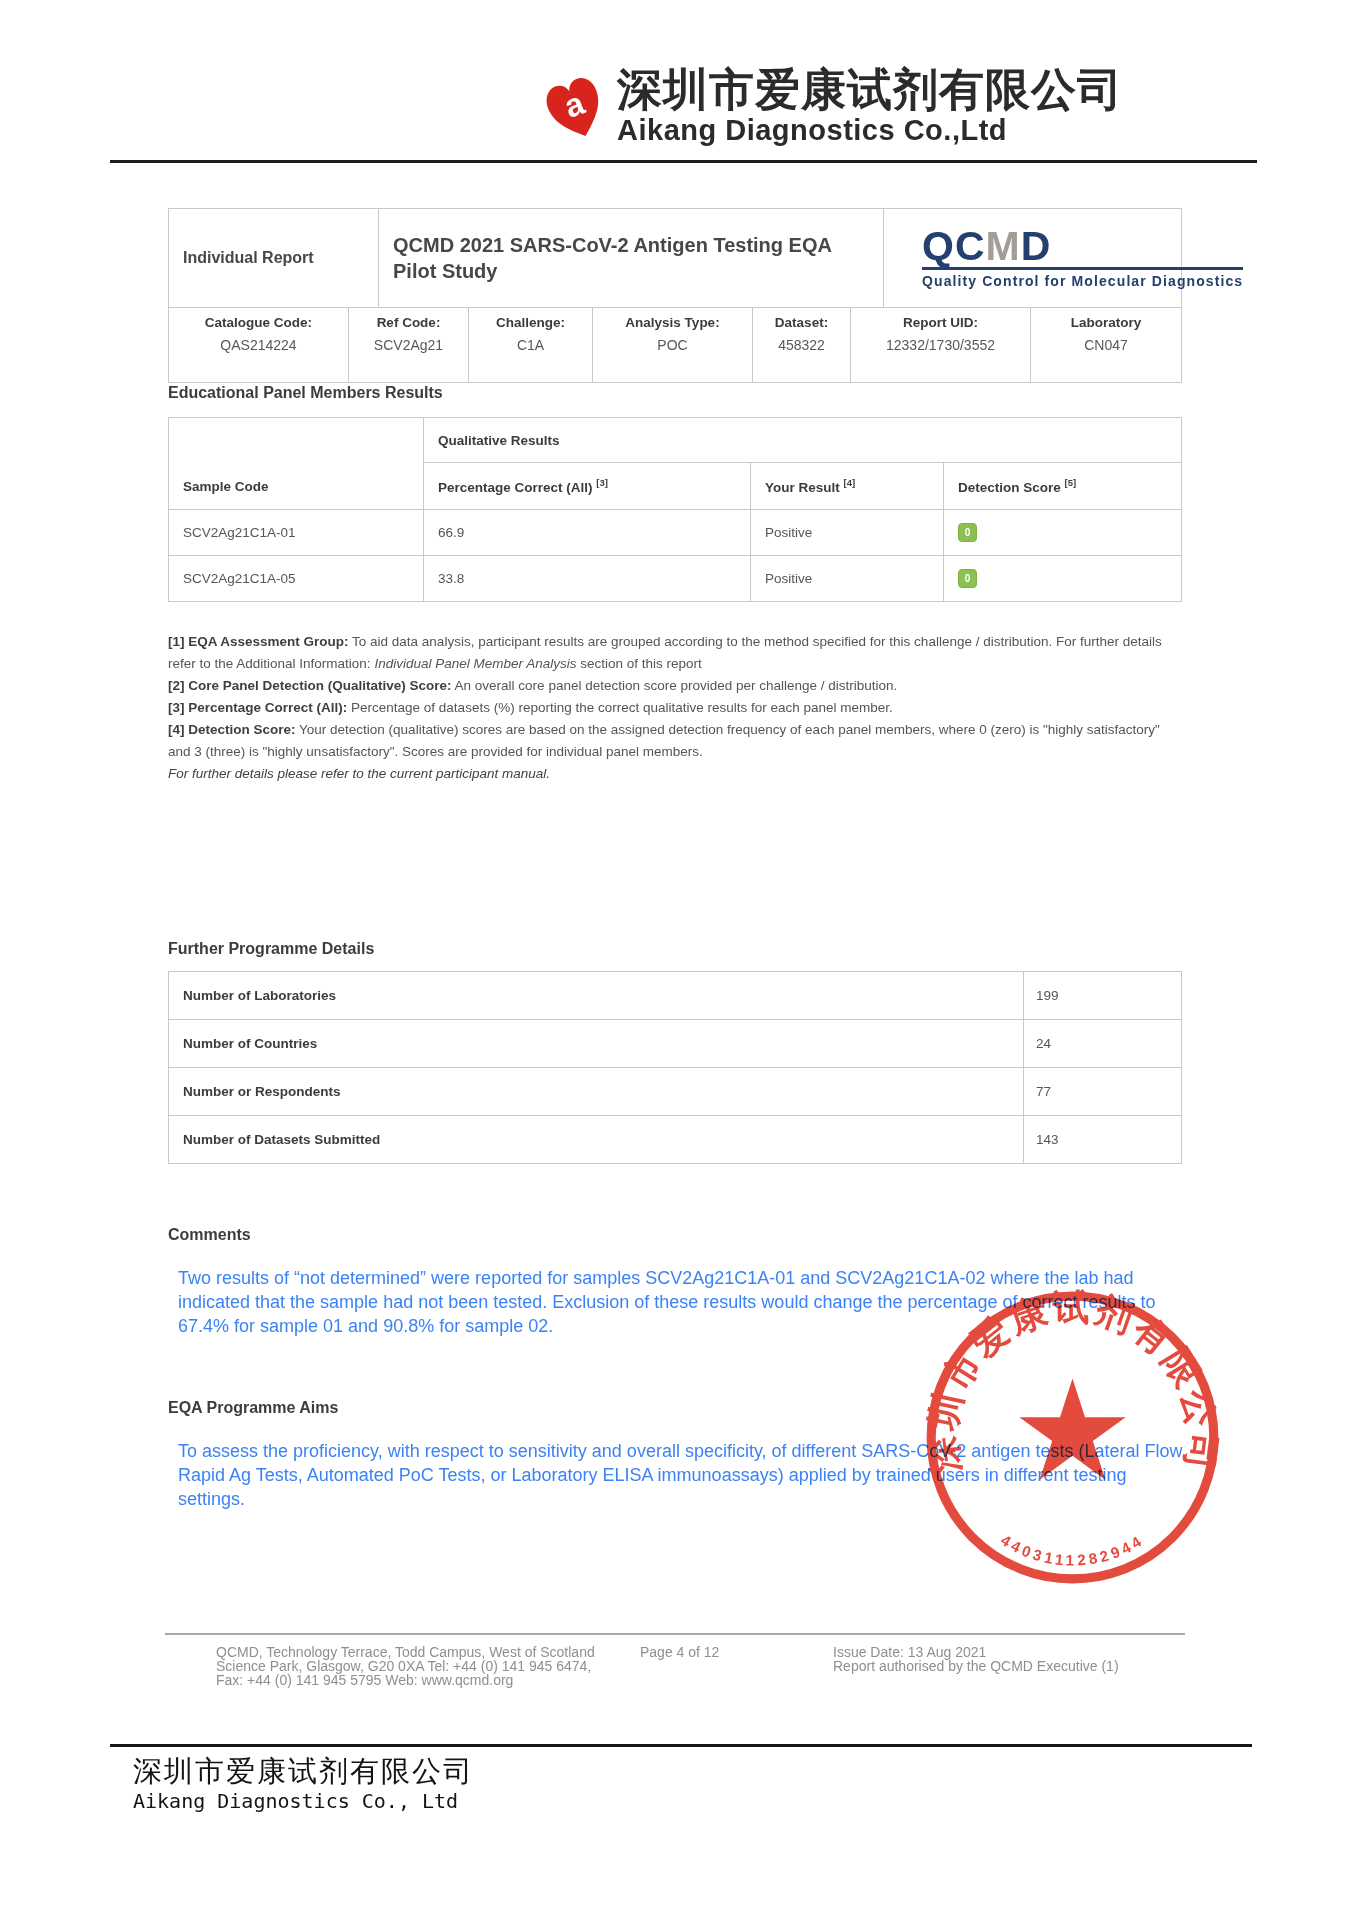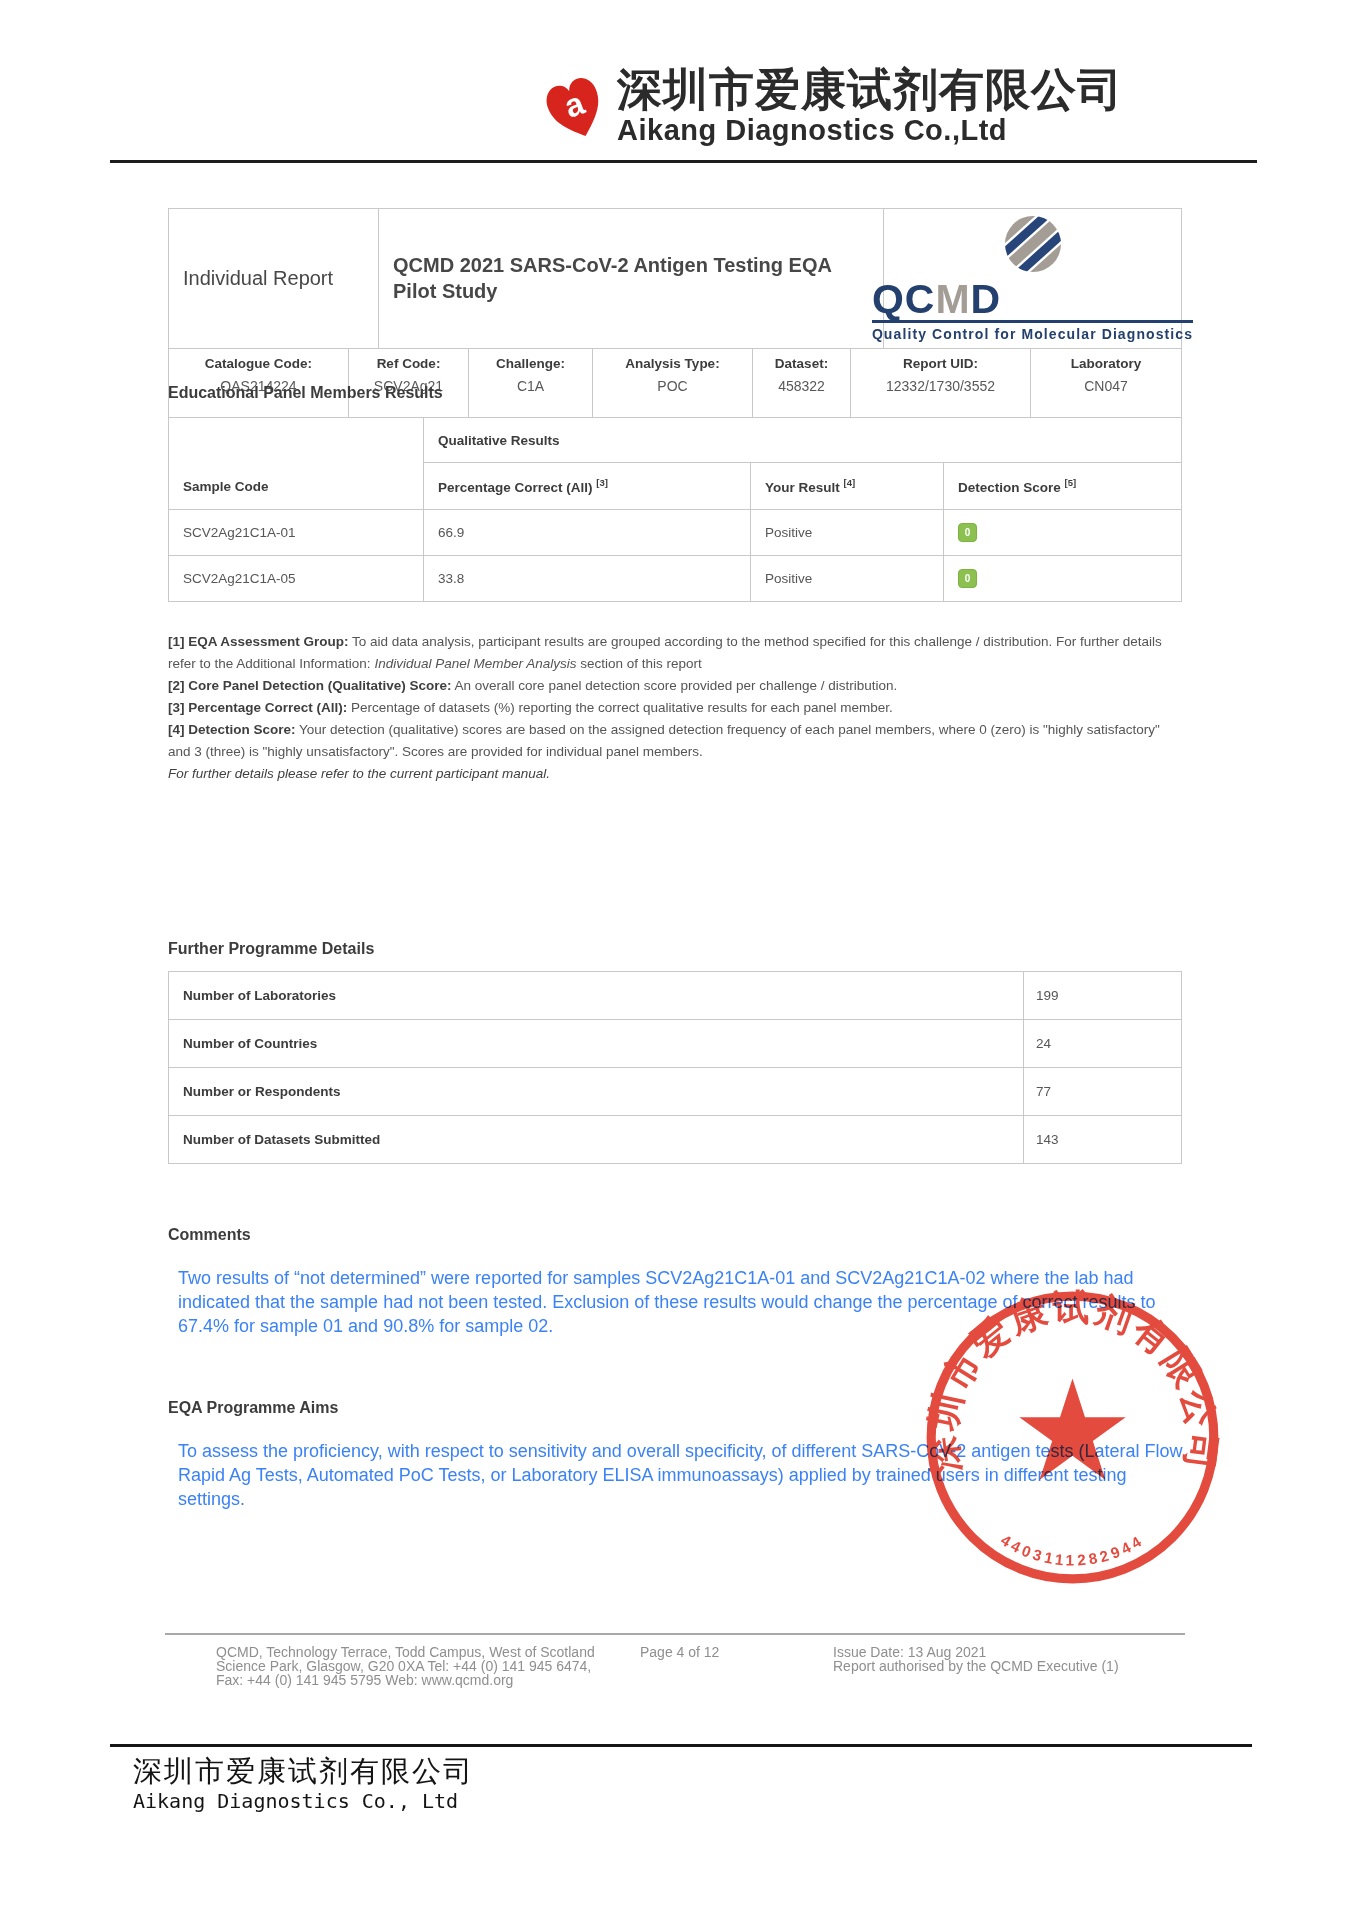--- a/index.html
+++ b/index.html
@@ -17,25 +17,25 @@
   .brand-en{font-size:29px;font-weight:700;color:#2b2b2b;letter-spacing:.5px;line-height:1.1;white-space:nowrap;}
   .header-rule{top:160px;left:110px;width:1147px;height:3px;background:#1c1c1c;}
 
   
   table{border-collapse:collapse;background:#fff;}
   td{border:1px solid #c9c9c9;vertical-align:middle;}
 
   .title-block{top:208px;left:168px;width:1013px;}
   .title-table{width:1013px;table-layout:fixed;}
   .title-table td{height:86px;padding:6px 14px;}
-  .cell-type{font-size:20px;font-weight:400;color:#474747;line-height:1.3;}
+  .cell-type{font-size:16px;font-weight:700;color:#474747;line-height:1.3;}
   .cell-title{font-size:20px;font-weight:700;color:#474747;line-height:1.3;}
   .cell-qcmd{padding:4px 8px;}
 
-  .qcmd-wrap{display:flex;align-items:center;gap:7px;flex-direction:column;}
+  .qcmd-wrap{display:flex;align-items:center;gap:24px;}
   .qcmd-txt{display:flex;flex-direction:column;}
   .qcmd-word{font-size:41px;font-weight:700;letter-spacing:1px;line-height:.95;font-family:"Liberation Sans",sans-serif;}
   .q-navy{color:#24406e;} .q-silver{color:#a39d96;}
   .qcmd-underline{height:3px;background:#24406e;margin:1px 0 3px 0;}
   .qcmd-tagline{font-size:14px;font-weight:700;color:#24406e;letter-spacing:1.1px;white-space:nowrap;}
 
   .meta-table{width:1013px;table-layout:fixed;margin-top:-1px;text-align:center;}
   .meta-table td{height:58px;padding:7px 10px 9px 10px;vertical-align:top;}
   .meta-label{font-size:13.5px;font-weight:700;color:#3c3c3c;margin-bottom:7px;white-space:nowrap;}
   .meta-value{font-size:14px;color:#585858;white-space:nowrap;}

